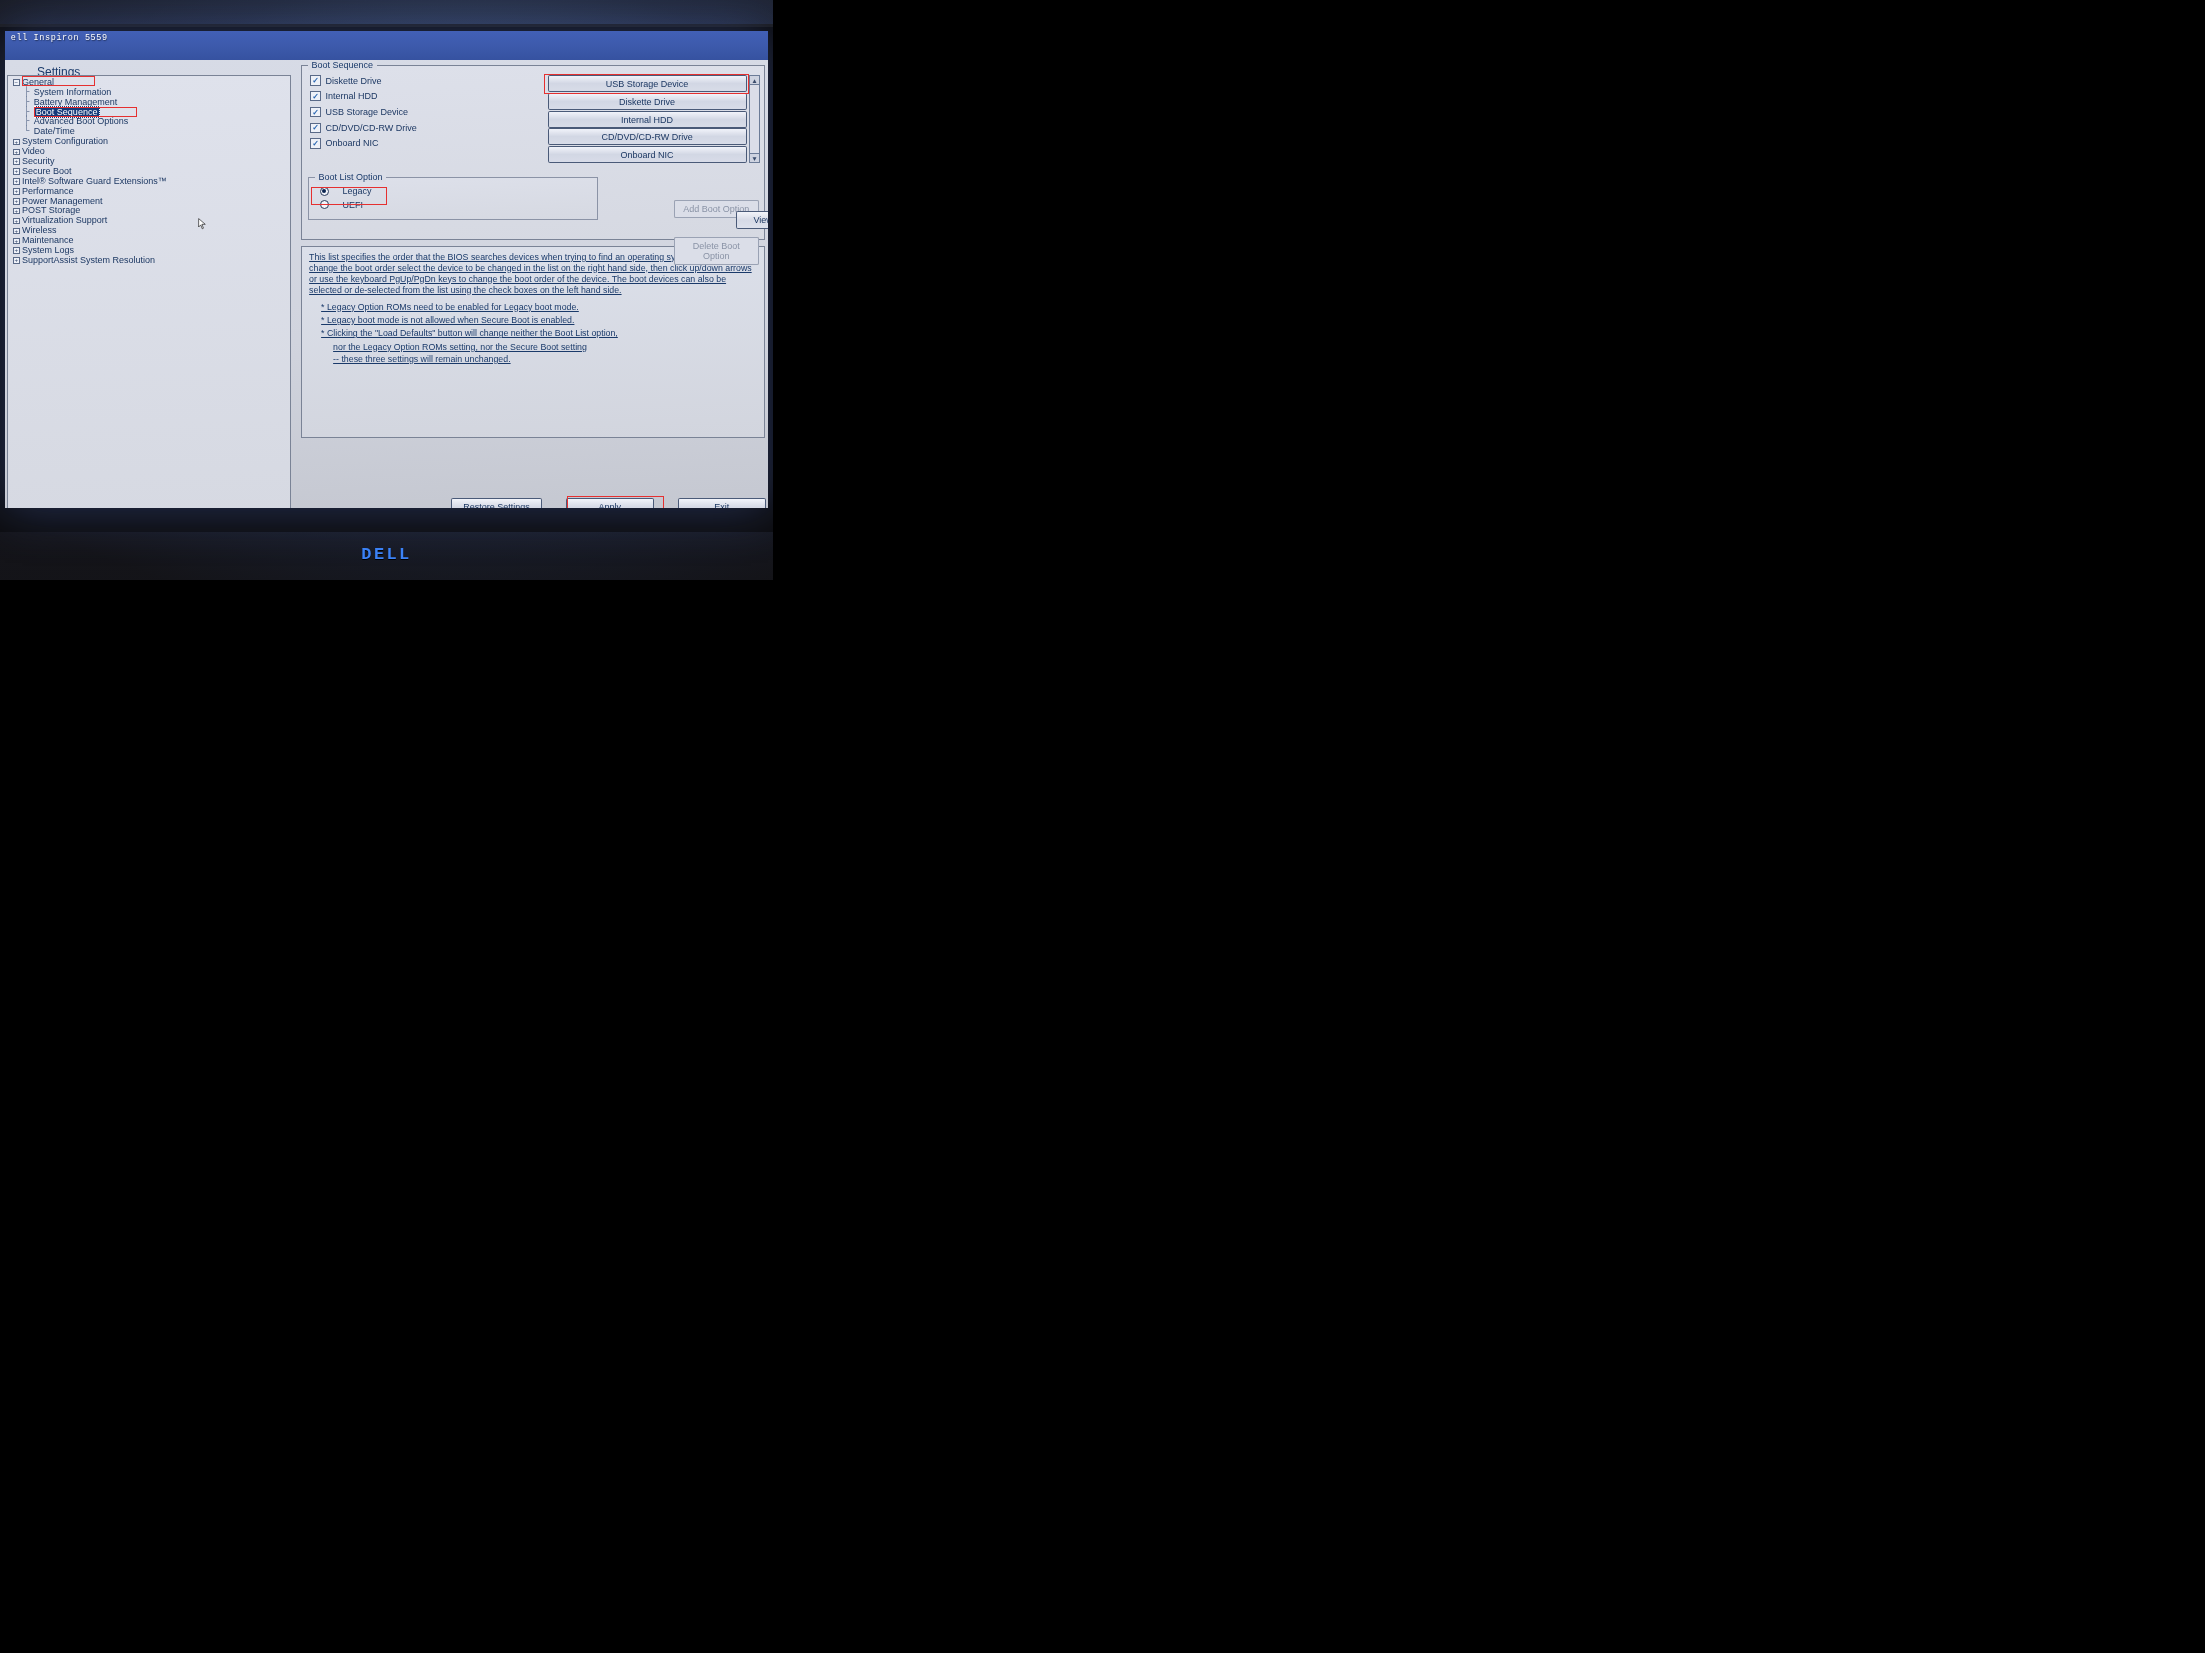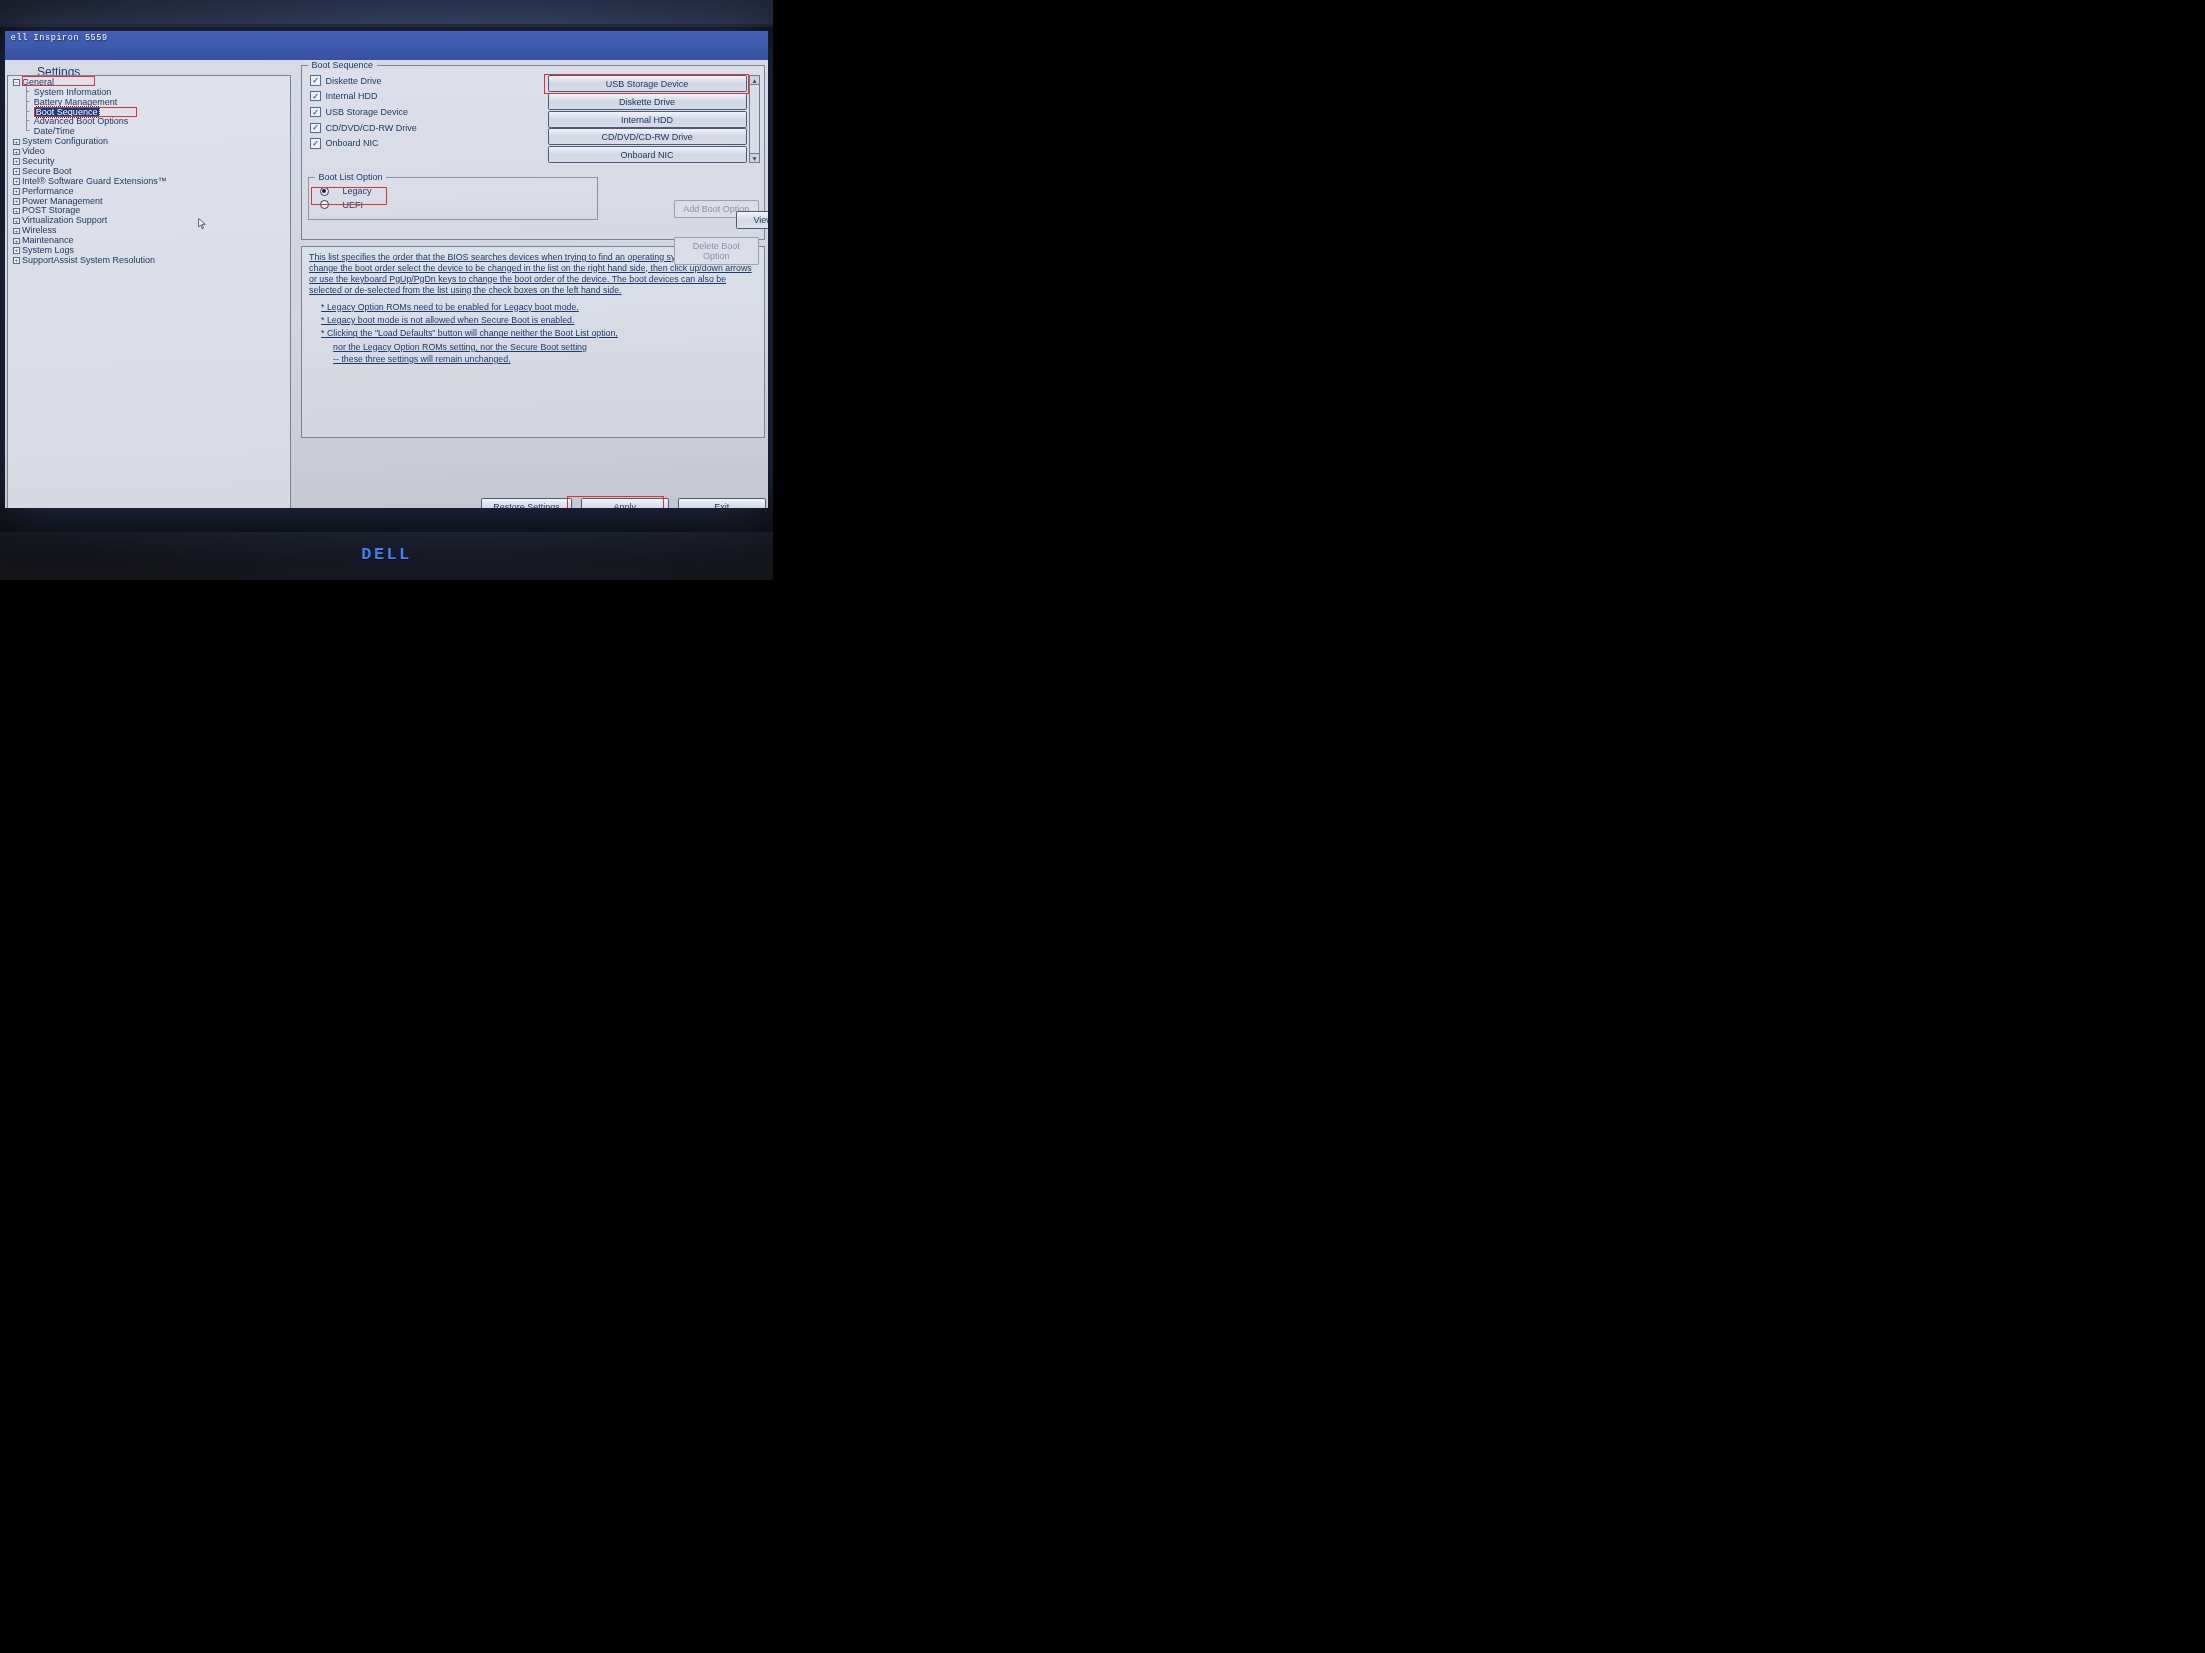--- a/index.html
+++ b/index.html
@@ -267,21 +267,21 @@
     text-decoration: underline;
   }
   .help-box p { margin: 0 0 6px 0; }
   .help-box .bullet { margin-left: 12px; margin-bottom: 2.4px; }
   .help-box .bullet2 { margin-left: 24px; margin-bottom: 1.2px; }
 
   
   .action-bar {
     position: absolute;
     right: 2.4px; bottom: 3.6px;
-    display: flex; gap: 9px;
+    display: flex; gap: 24px;
   }
   .action-bar .btn { min-width: 88px; }
 
   
   .dell-logo {
     position: absolute;
     bottom: 15.7px; left: 50%;
     transform: translateX(-50%);
     font-family: Liberation Mono, monospace;
     font-weight: 600;

